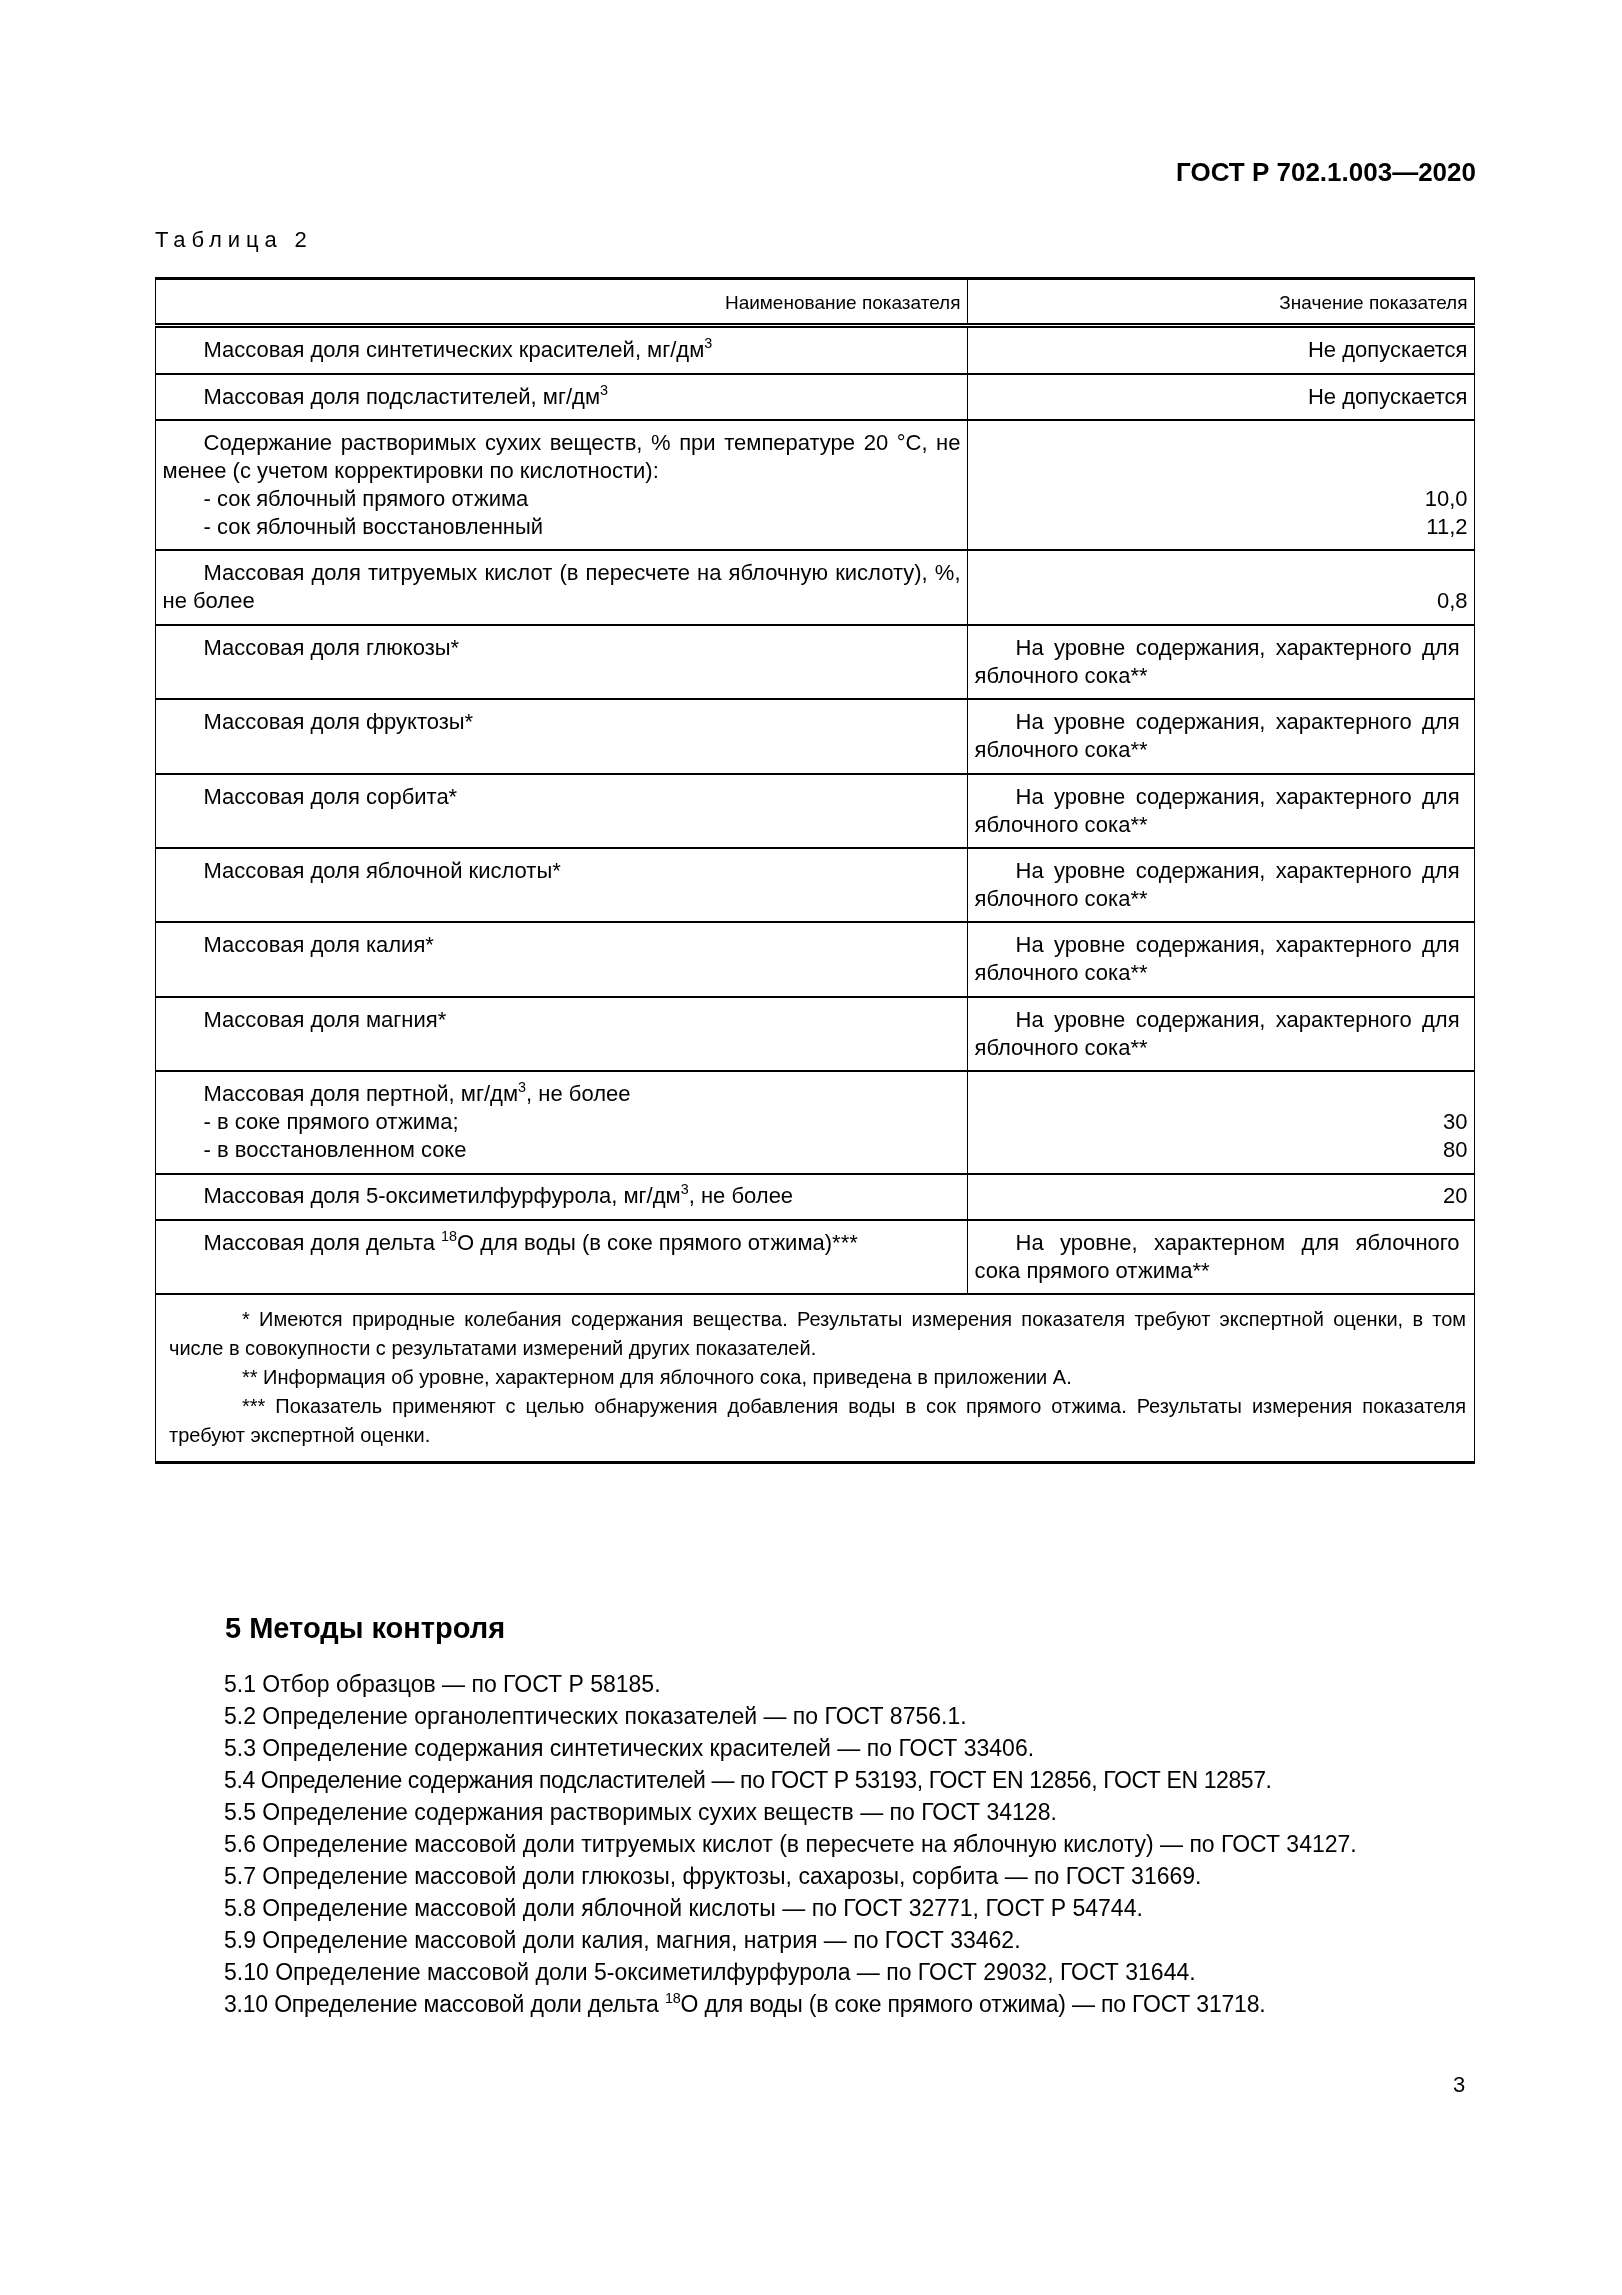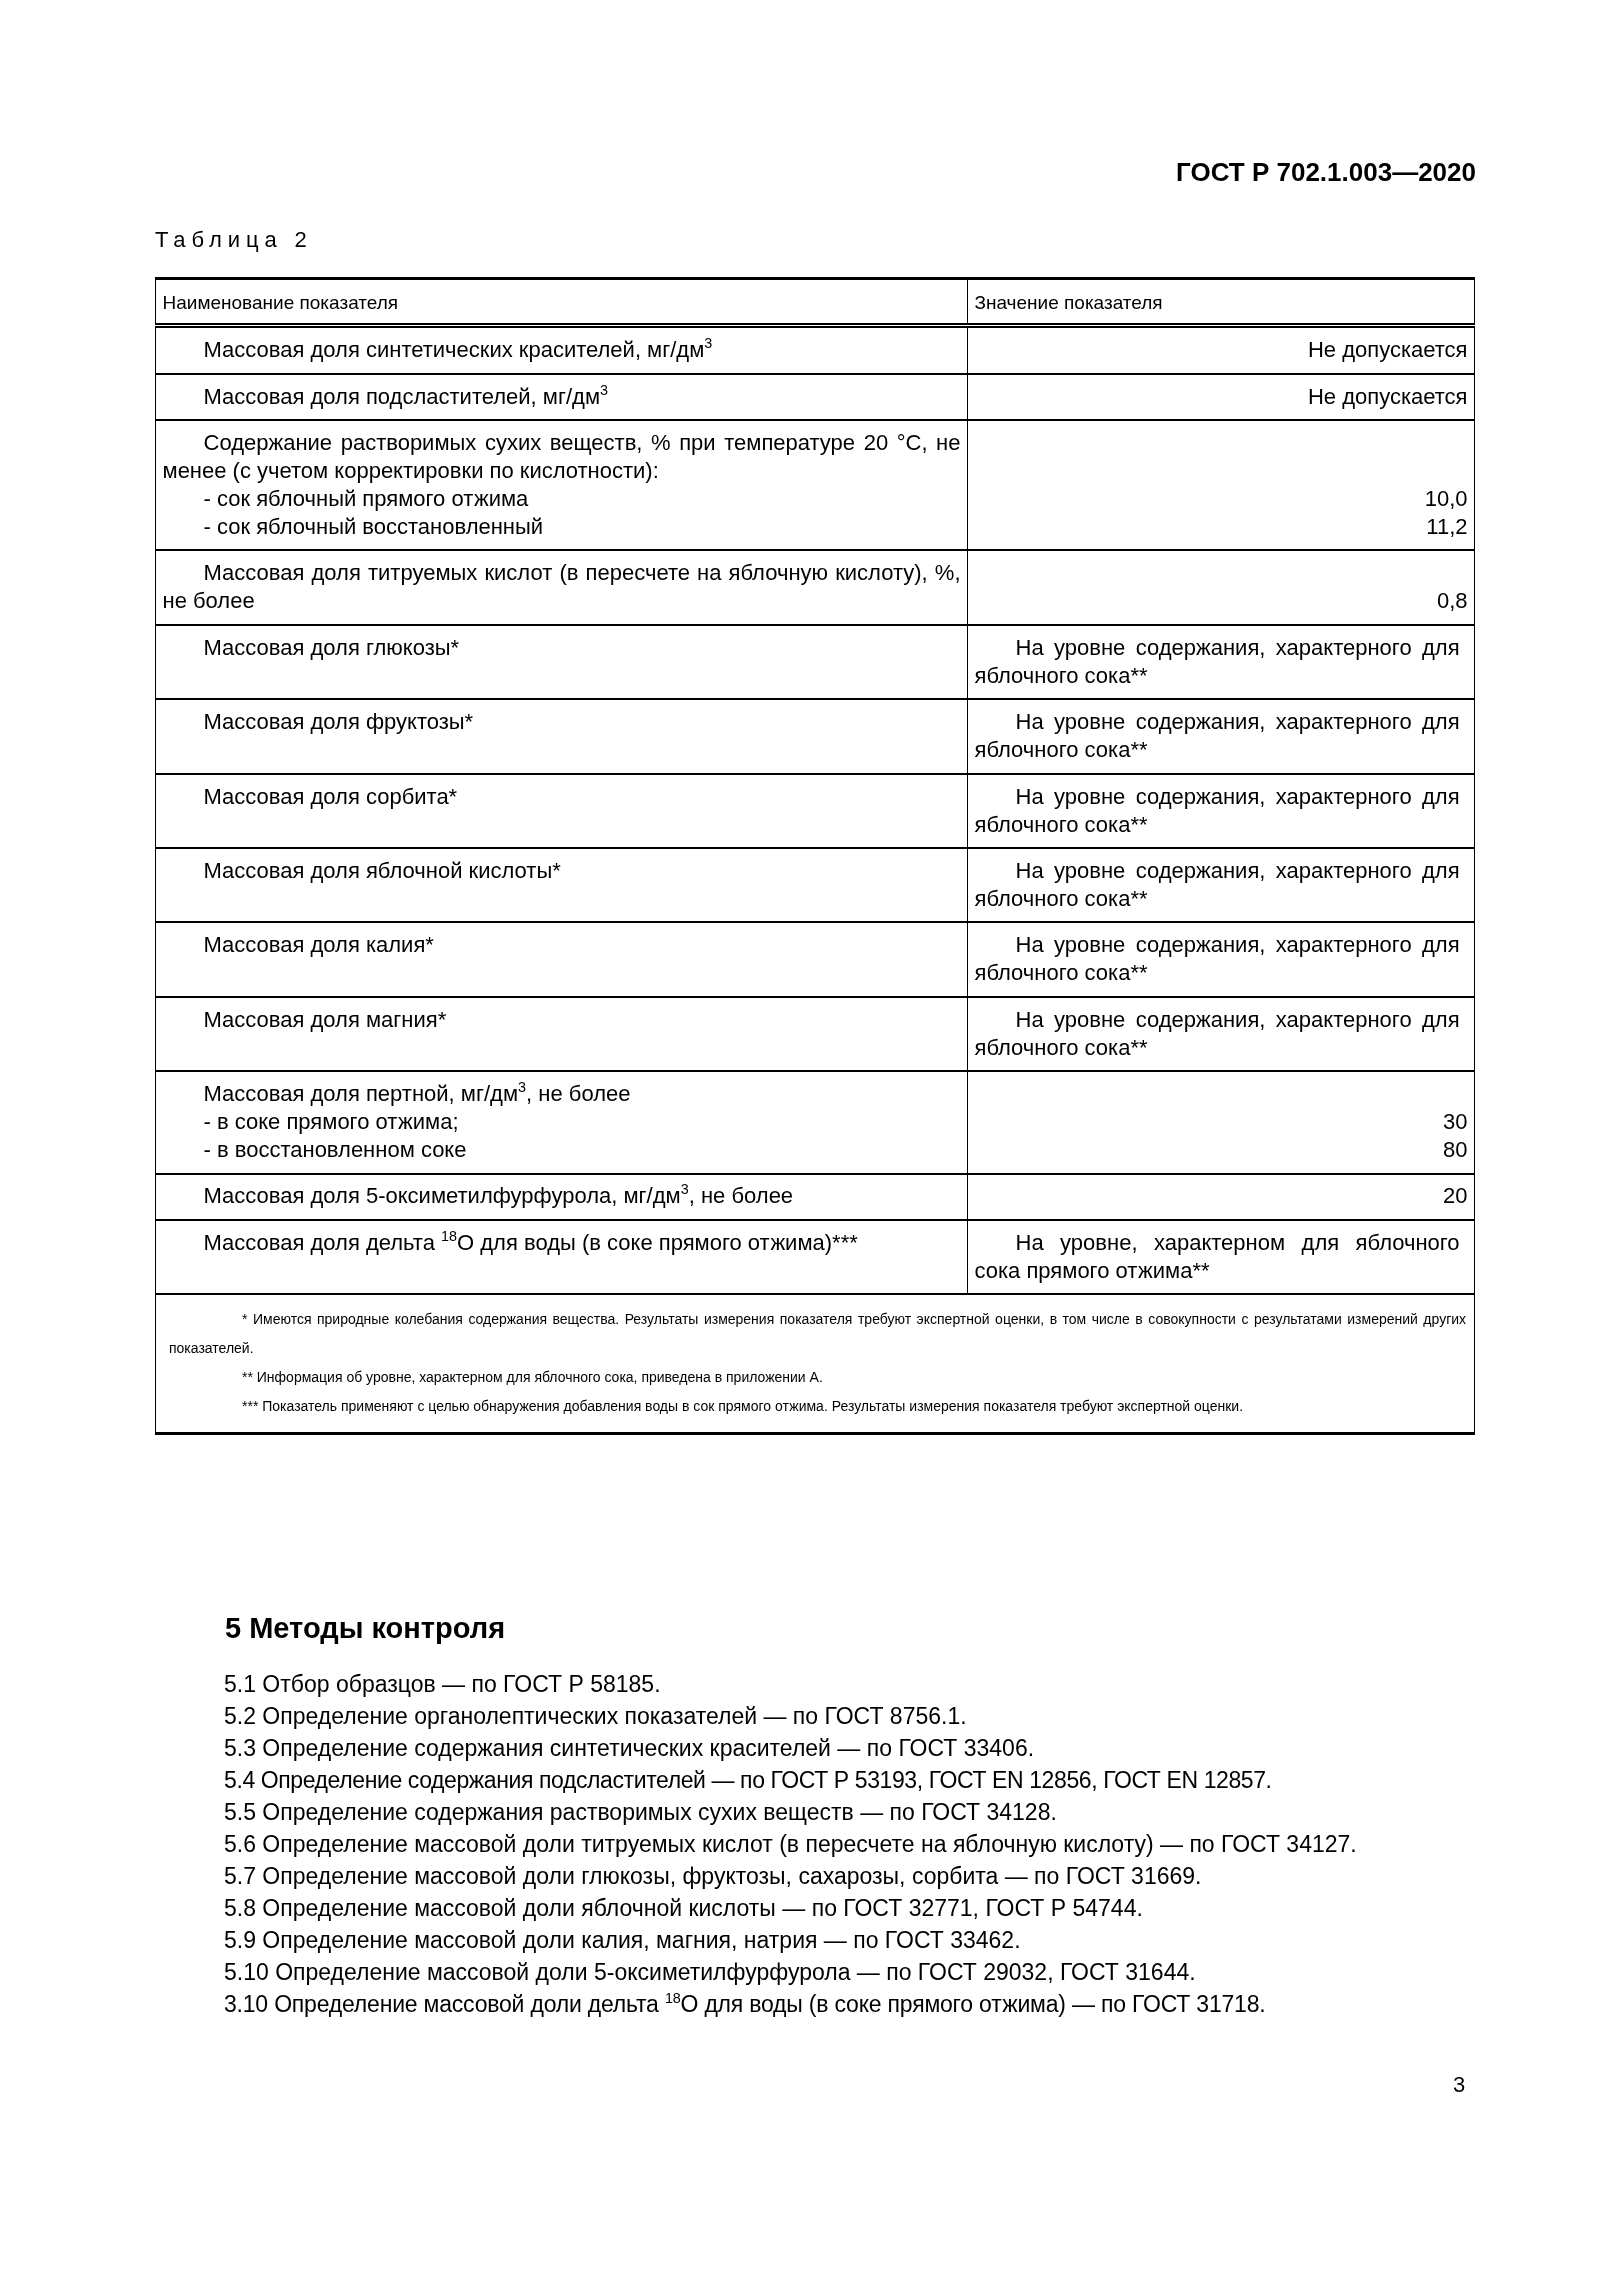--- a/index.html
+++ b/index.html
@@ -21,34 +21,34 @@
     font-size: 22px; line-height: 28px;
   }
   table.spec col.c1 { width: 812px; }
   table.spec col.c2 { width: 507px; }
   table.spec th, table.spec td {
     border-left: 1.3px solid #000; border-right: 1.3px solid #000;
     border-top: 2px solid #000; border-bottom: 2px solid #000;
     vertical-align: top; padding: 7.9px 6.5px 8.5px 6.5px;
   }
   table.spec thead th {
-    font-weight: normal; font-size: 19px; line-height: 23.6px; text-align: left;
+    font-weight: normal; font-size: 19px; line-height: 23.6px; text-align: right;
     padding: 10.5px 6.5px 9.2px 6.5px; border-top: 3.3px solid #000;
     border-bottom: 5.9px double #000;
   }
   table.spec td.name { text-align: justify; }
   .ind { display: block; text-indent: 41px; }
   .sub { display: block; padding-left: 41px; }
   td.val-center { text-align: right; }
   td.val-text { text-align: justify; padding-right: 14.4px !important; }
   td.val-text .ind { text-indent: 41px; }
   .blank-line { display: block; height: 28px; }
   sup { font-size: 14.4px; line-height: 0; vertical-align: 9.2px; }
   tr.notes td {
-    font-size: 14px; line-height: 29px; text-align: justify;
+    font-size: 20px; line-height: 29px; text-align: justify;
     padding: 9.2px 7.9px 11.8px 13px; border-bottom: 3.3px solid #000;
   }
   .note-line { display: block; text-indent: 73px; }
   .section-title {
     position: absolute; left: 225px; top: 1611px;
     font-size: 29px; font-weight: bold; line-height: 34px;
   }
   .methods {
     position: absolute; left: 155px; top: 1668px; width: 1320px;
     font-size: 23px; line-height: 32px;

